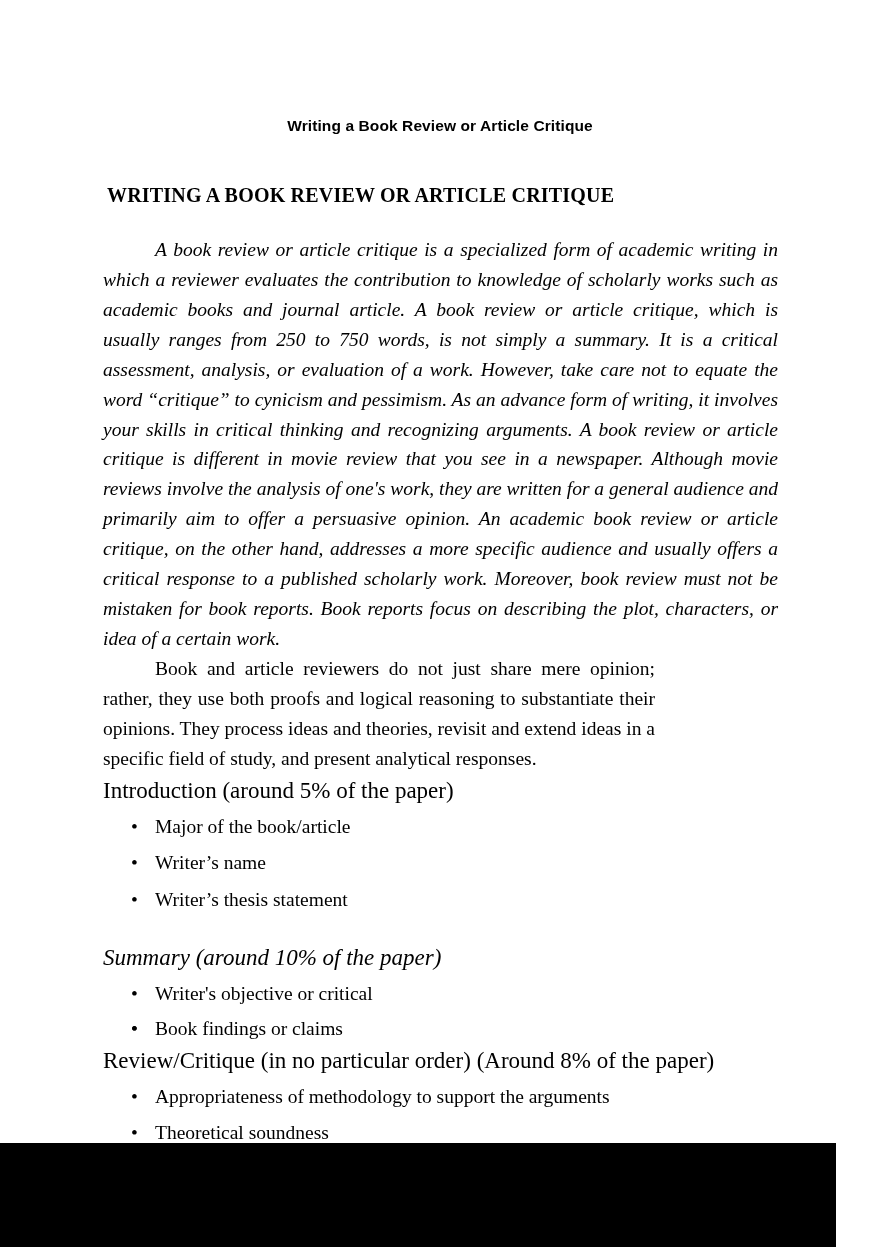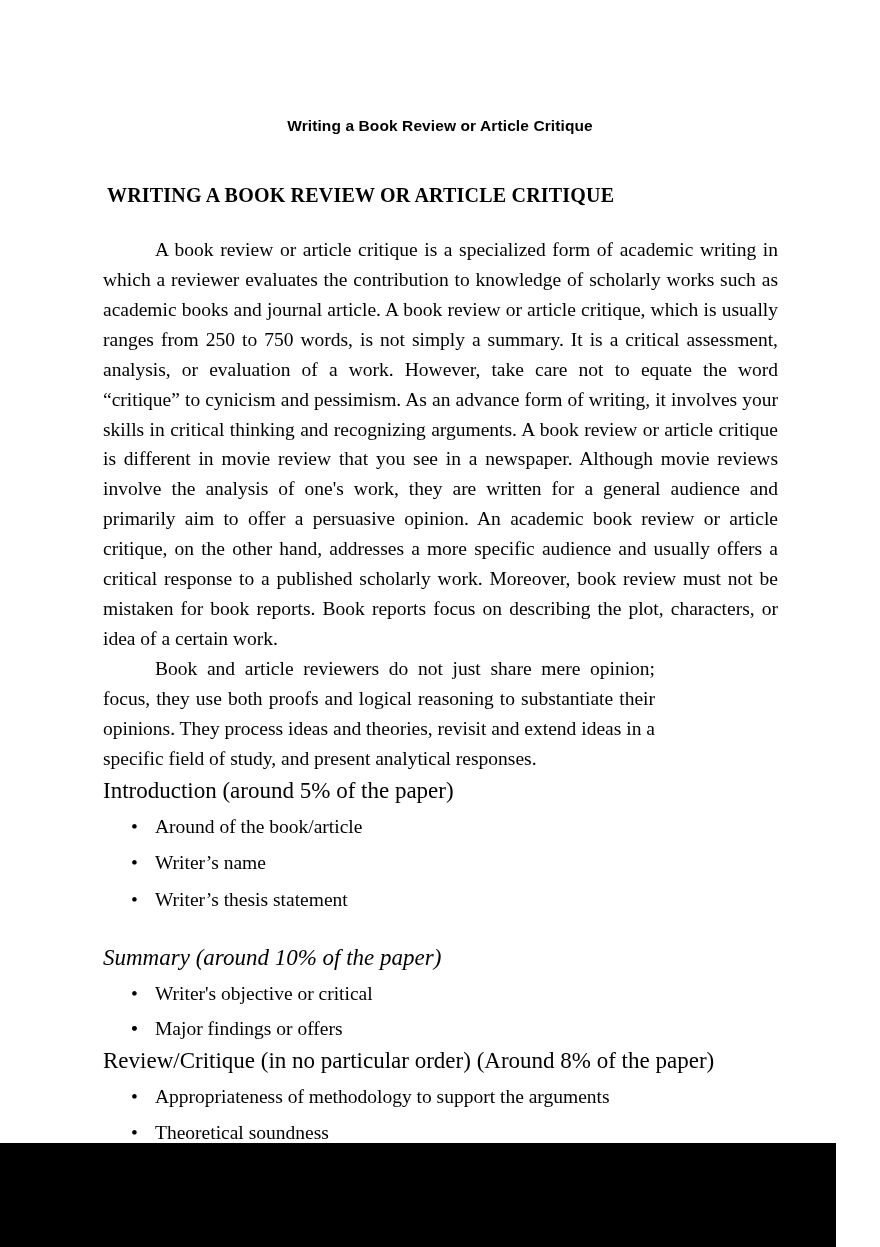--- a/index.html
+++ b/index.html
@@ -44,20 +44,21 @@
   .para {
     margin: 0;
     font-size: 19.5px;
     line-height: 1.535;
     text-align: justify;
     text-indent: 52px;
     hyphens: none;
   }
   .para.first {
     margin-top: 27px;
+    font-style: italic;
   }
   .para.narrow {
     width: 552px;
   }
   .section-head {
     margin: 22px 0 0 0;
     font-size: 19.5px;
     font-weight: bold;
     line-height: 1.52;
   }
@@ -113,29 +114,29 @@
 <div class="page">
 
   <div class="running-header">Writing a Book Review or Article Critique</div>
 
   <div class="body-col">
 
     <h1 class="doc-title">WRITING A BOOK REVIEW OR ARTICLE CRITIQUE</h1>
 
     <p class="para first">A book review or article critique is a specialized form of academic writing in which a reviewer evaluates the contribution to knowledge of scholarly works such as academic books and journal article. A book review or article critique, which is usually ranges from 250 to 750 words, is not simply a summary. It is a critical assessment, analysis, or evaluation of a work. However, take care not to equate the word “critique” to cynicism and pessimism. As an advance form of writing, it involves your skills in critical thinking and recognizing arguments. A book review or article critique is different in movie review that you see in a newspaper. Although movie reviews involve the analysis of one's work, they are written for a general audience and primarily aim to offer a persuasive opinion. An academic book review or article critique, on the other hand, addresses a more specific audience and usually offers a critical response to a published scholarly work. Moreover, book review must not be mistaken for book reports. Book reports focus on describing the plot, characters, or idea of a certain work.</p>
 
-    <p class="para narrow">Book and article reviewers do not just share mere opinion; focus, they use both proofs and logical reasoning to substantiate their opinions. They process ideas and theories, revisit and extend ideas in a specific field of study, and present analytical responses.</p>
+    <p class="para narrow">Book and article reviewers do not just share mere opinion; rather, they use both proofs and logical reasoning to substantiate their opinions. They process ideas and theories, revisit and extend ideas in a specific field of study, and present analytical responses.</p>
 
 
     <p class="section-lead">Introduction (around 5% of the paper)</p>
 
     <ul class="bullets">
       <li>
         <span class="dot">•</span>
-        <span>Around of the book/article</span>
+        <span>Major of the book/article</span>
       </li>
       <li>
         <span class="dot">•</span>
         <span>Writer’s name</span>
       </li>
       <li>
         <span class="dot">•</span>
         <span>Writer’s thesis statement</span>
       </li>
     </ul>
@@ -145,21 +146,21 @@
     <ul class="bullets tight">
       <li>
         <span class="dot">•</span>
         <span>Writer's objective or critical</span>
       </li>
       <li>
         <span class="dot">•</span>
       </li>
       <li>
         <span class="dot">•</span>
-        <span>Major findings or offers</span>
+        <span>Book findings or claims</span>
       </li>
     </ul>
 
     <p class="section-lead">Review/Critique (in no particular order) (Around 8% of the paper)</p>
 
     <ul class="bullets wide">
       <li>
         <span class="dot">•</span>
         <span>Appropriateness of methodology to support the arguments</span>
       </li>

